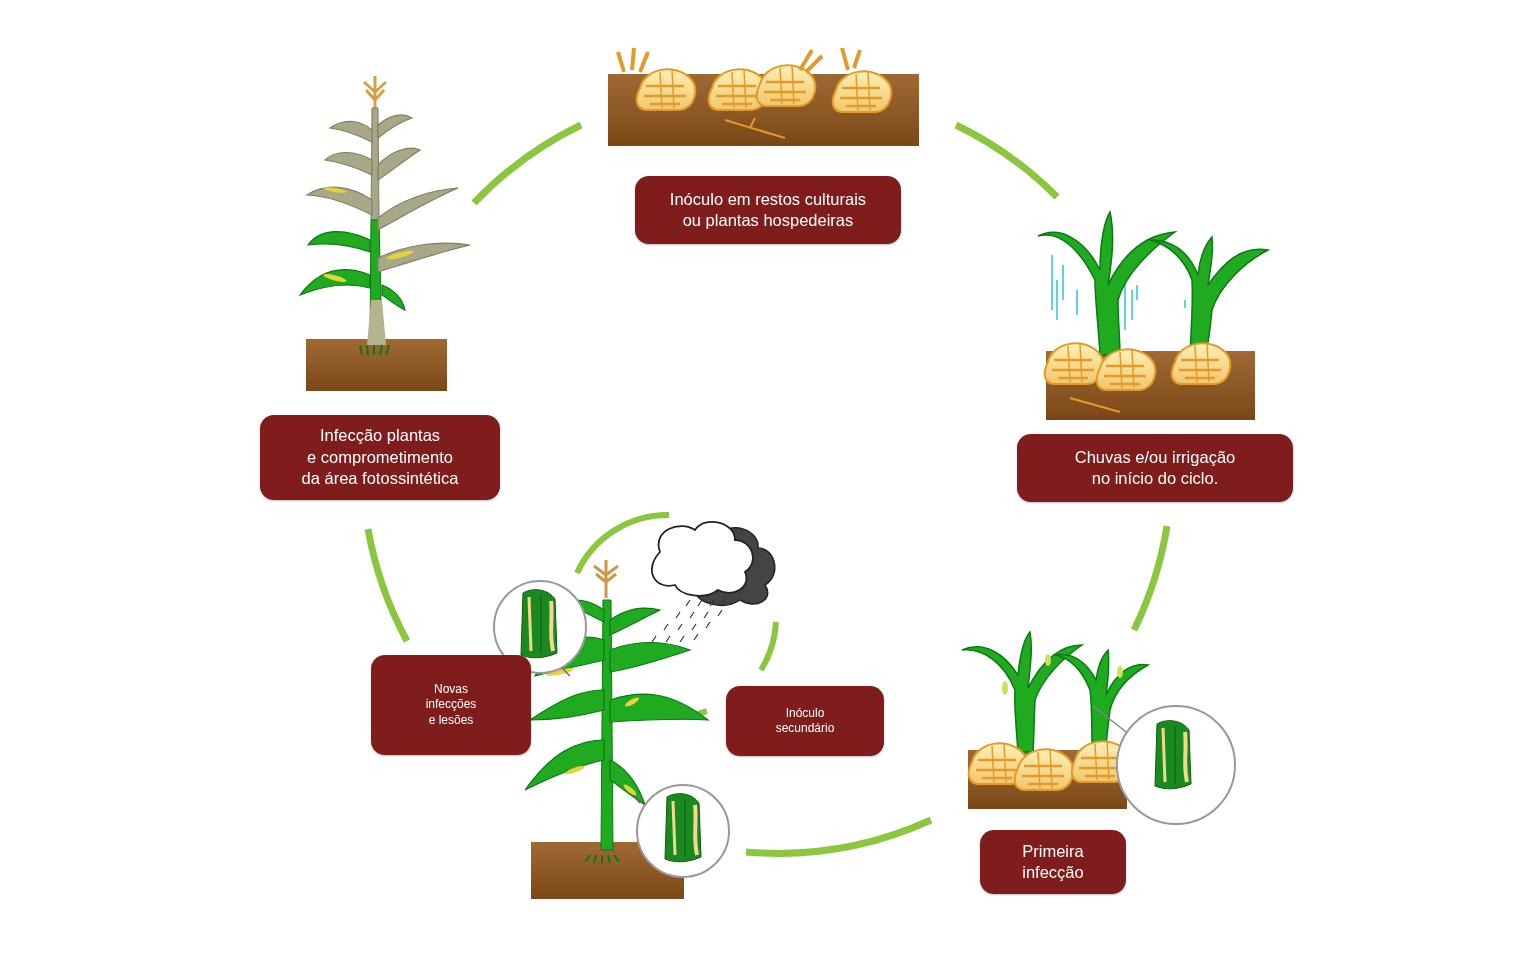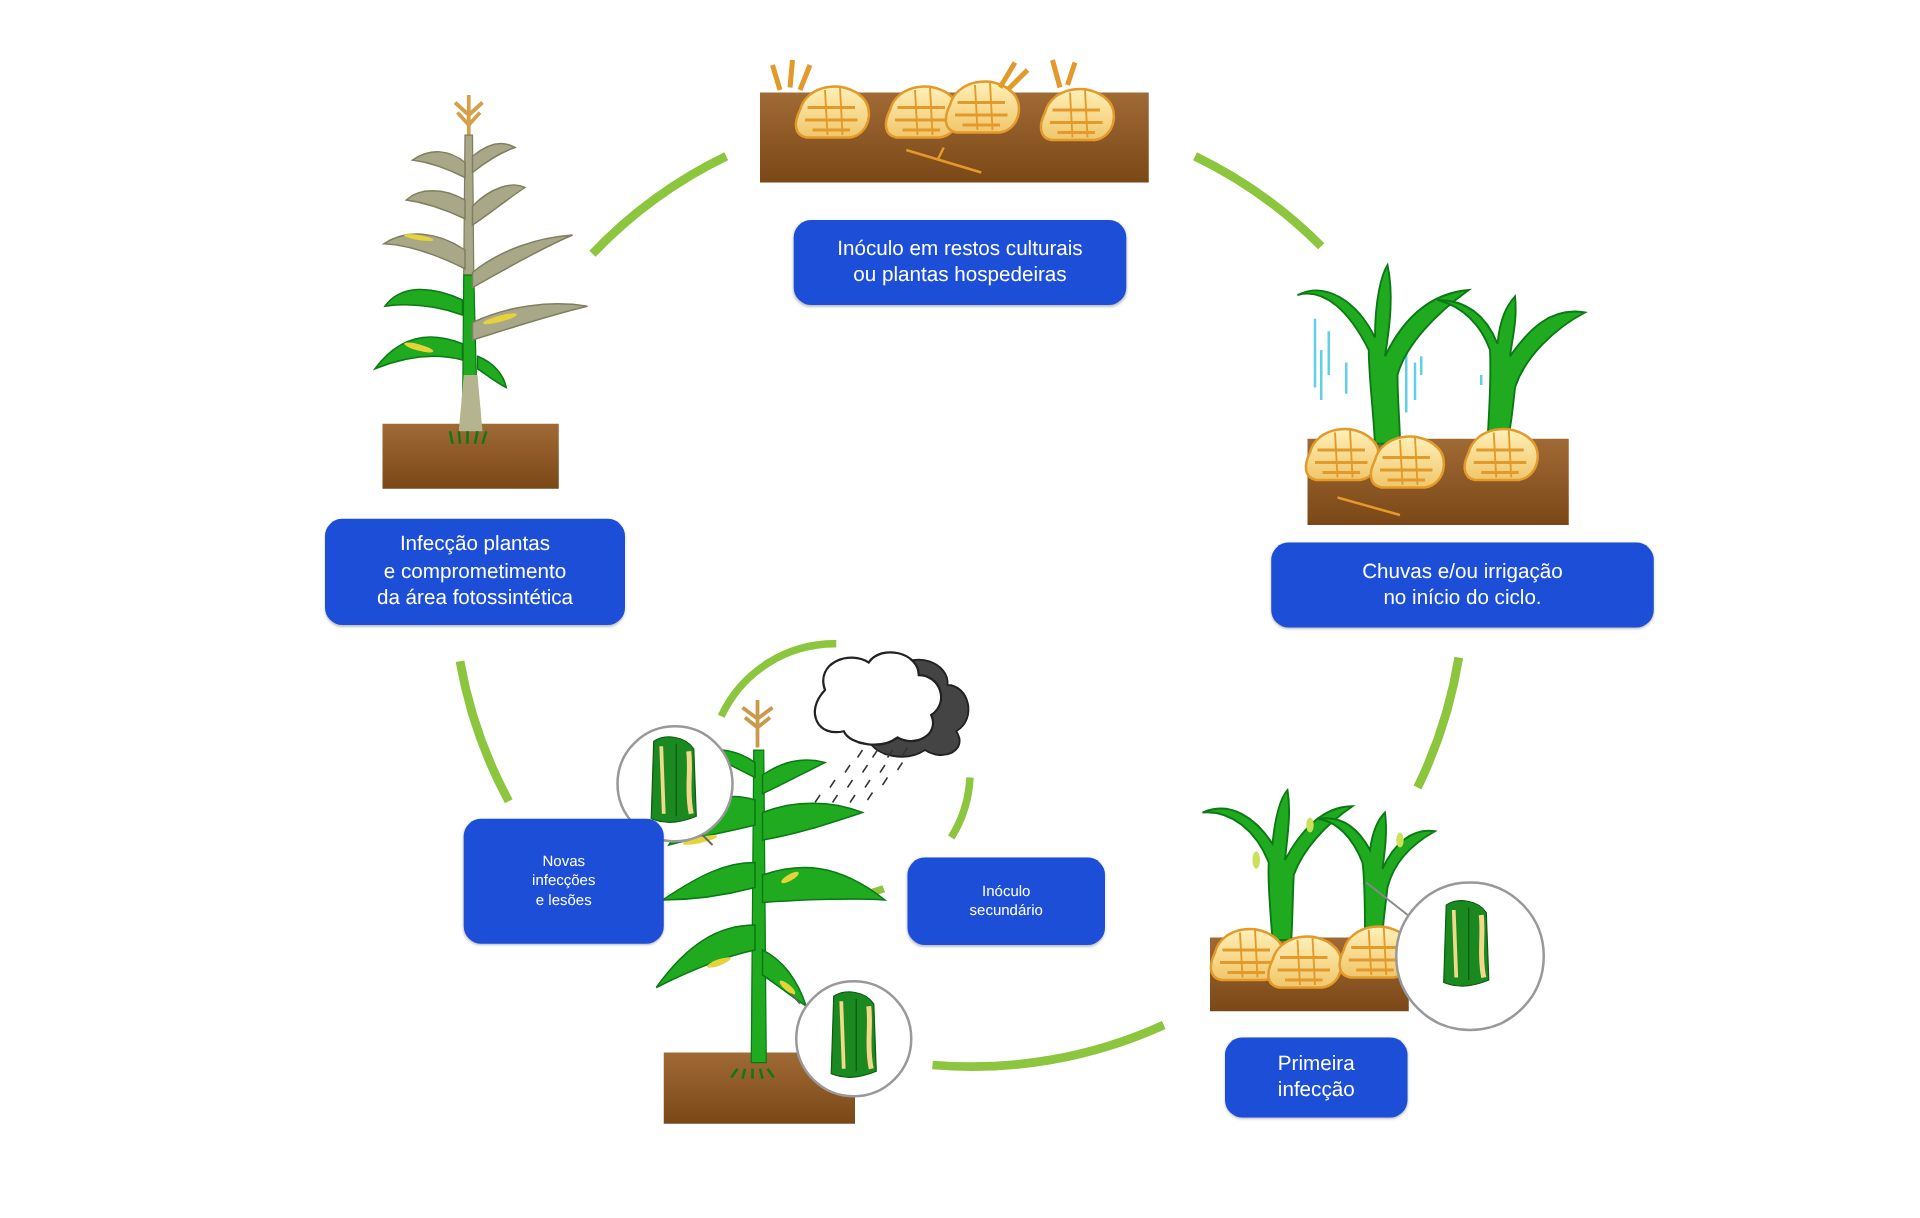--- a/index.html
+++ b/index.html
@@ -1,20 +1,20 @@
 <!DOCTYPE html>
 <html><head>
 <meta charset="utf-8">
 <style>
   html, body { margin: 0; padding: 0; background: #ffffff; }
   body { width: 1536px; height: 974px; position: relative; overflow: hidden;
          font-family: "Liberation Sans", sans-serif; }
   #stage { position: absolute; left: 0; top: 0; width: 1536px; height: 974px; }
   .label {
-    position: absolute; background: #1d4ed8; color: #ffffff;
+    position: absolute; background: #7f1d1d; color: #ffffff;
     border-radius: 14px; display: flex; align-items: center; justify-content: center;
     text-align: center; box-sizing: border-box; padding: 6px 10px;
     font-family: "Liberation Sans", sans-serif; line-height: 1.3;
     box-shadow: 0 1px 2px rgba(0,0,0,0.25);
   }
   .label span { white-space: pre-line; }
   .l-small { font-size: 16.5px; }
   .l-big { font-size: 12px; line-height: 1.28; }
 </style>
 </head>
@@ -191,21 +191,21 @@
       <ellipse cx="335" cy="278" rx="12" ry="2.5" transform="rotate(15 335 278)"></ellipse>
     </g>
     <path d="M362,355 L360,345 M368,355 L367,345 M374,355 L374,345 M380,355 L382,345 M386,355 L389,345" stroke="#0b7a14" stroke-width="2"></path>
   </g>
 </svg>
 
 <div class="label l-small" style="left:635px; top:176px; width:266px; height:68px;">
   <span>Inóculo em restos culturais
 ou plantas hospedeiras</span>
 </div>
-<div class="label l-small" style="left:1017px; top:434px; width:306px; height:68px;">
+<div class="label l-small" style="left:1017px; top:434px; width:276px; height:68px;">
   <span>Chuvas e/ou irrigação
 no início do ciclo.</span>
 </div>
 <div class="label l-small" style="left:980px; top:830px; width:146px; height:64px;">
   <span>Primeira
 infecção</span>
 </div>
 <div class="label l-big" style="left:726px; top:686px; width:158px; height:70px;">
   <span>Inóculo
 secundário</span>

